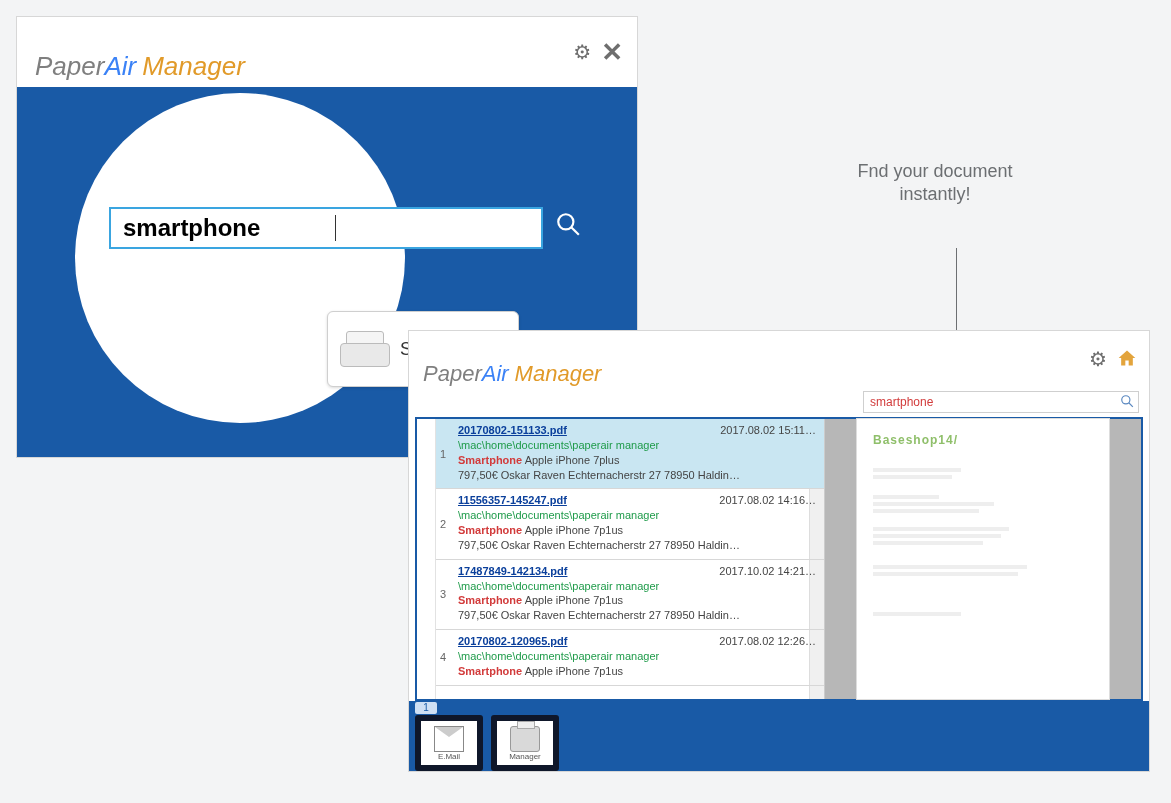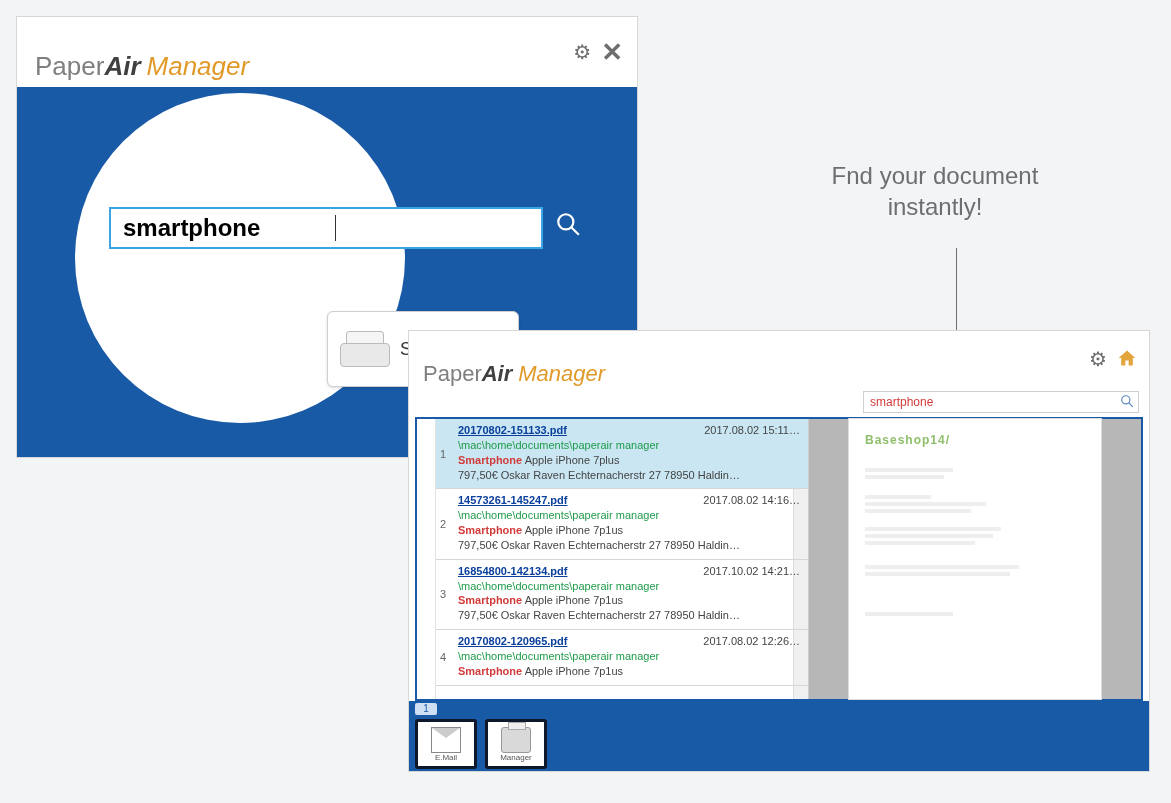--- a/index.html
+++ b/index.html
@@ -3,42 +3,42 @@
 <meta charset="utf-8">
 <style>
   html,body{margin:0;padding:0;background:#f3f4f5;font-family:"Segoe UI",Arial,sans-serif;}
   .canvas{position:relative;width:1171px;height:803px;background:#f3f4f5;overflow:hidden;}
 
   
   .winA{position:absolute;left:16px;top:16px;width:620px;height:440px;background:#fff;border:1px solid #d7d7d7;}
   .winA-titlebar{height:70px;display:flex;align-items:center;justify-content:space-between;padding:0 14px 0 18px;}
   .winA-body{background:#195aa6;height:370px;position:relative;}
   .brand{display:flex;align-items:baseline;gap:0;font-weight:400;}
-  .brand .p{color:#7f7f7f;font-size:26px;margin-top:29px;}
-  .brand .a{color:#404040;font-size:26px;font-style:italic;font-weight:700;}
+  .brand .p{color:#7f7f7f;font-size:26px;font-style:italic;margin-top:29px;}
+  .brand .a{color:#3b82f6;font-size:26px;font-style:italic;font-weight:400;}
   .brand .m{color:#e19a29;font-size:26px;font-style:italic;margin-left:6px;margin-top:24px;}
   .winA-ctrls{display:flex;align-items:center;gap:10px;}
   .gear, .close, .home{color:#6e6e6e;cursor:pointer;font-size:20px;line-height:1;}
   .close{font-size:26px;font-weight:700;}
 
   .lens{position:absolute;left:58px;top:6px;width:330px;height:330px;border-radius:50%;background:#fff;}
   .lens-search{position:absolute;left:92px;top:120px;width:430px;height:38px;background:#fff;border:2px solid #3aa5e0;display:flex;align-items:center;}
   .lens-search input{border:none;outline:none;font-size:24px;font-weight:600;padding:0 12px;width:200px;background:transparent;}
   .lens-search .caret{width:1px;height:26px;background:#333;}
   .lens-search .bar-tail{flex:1;height:20px;background:#fff;margin-right:4px;}
   .mag{position:absolute;left:538px;top:124px;color:#fff;font-size:28px;}
 
   .scan-btn{position:absolute;left:310px;top:224px;width:170px;height:66px;background:#fff;border:1px solid #cfcfcf;border-radius:6px;display:flex;align-items:center;padding:4px 10px;gap:10px;box-shadow:0 1px 3px rgba(0,0,0,.15);}
   .scanner-glyph{width:52px;height:44px;position:relative;}
   .scanner-glyph .body{position:absolute;left:2px;top:16px;width:48px;height:22px;background:#e9e9e9;border:1px solid #bbb;border-radius:4px;}
   .scanner-glyph .lid{position:absolute;left:8px;top:4px;width:36px;height:14px;background:#f5f5f5;border:1px solid #bbb;border-radius:3px 3px 0 0;}
   .scan-label{font-size:18px;color:#333;}
 
   
-  .callout{position:absolute;left:790px;top:160px;width:290px;text-align:center;color:#6c6f72;font-size:24px;line-height:1.3;}
+  .callout{position:absolute;left:790px;top:160px;width:290px;text-align:center;color:#6c6f72;font-size:18px;line-height:1.3;}
   .callout-line{position:absolute;left:956px;top:248px;width:1px;height:260px;background:#6c6f72;}
   .callout-dot{position:absolute;left:951px;top:503px;width:10px;height:10px;border-radius:50%;background:#6c6f72;}
 
   
   .winB{position:absolute;left:408px;top:330px;width:740px;height:440px;background:#fff;border:1px solid #d7d7d7;}
   .winB-titlebar{height:56px;display:flex;align-items:center;justify-content:space-between;padding:0 12px 0 14px;}
   .winB-ctrls{display:flex;align-items:center;gap:10px;}
   .home{color:#e3a43c;}
   .brand.small .p,.brand.small .a,.brand.small .m{font-size:22px;}
 
@@ -51,30 +51,30 @@
   .results{flex:1;overflow:hidden;position:relative;}
   .data-count{position:absolute;right:6px;top:-1px;font-size:11px;font-weight:700;color:#222;padding:2px 4px;}
   .result-row{border-bottom:1px solid #d7d7d7;padding:4px 6px 6px 22px;position:relative;font-size:11px;line-height:1.35;}
   .result-row.sel{background:#c9e6f2;}
   .rownum{position:absolute;left:4px;top:50%;transform:translateY(-50%);color:#666;font-size:11px;}
   .result-row .fname{color:#0a3f9b;font-weight:700;text-decoration:underline;}
   .result-row .ts{position:absolute;right:8px;top:4px;color:#444;}
   .result-row .path{color:#1f9b4a;}
   .result-row .hit{color:#d23b3b;font-weight:600;}
   .result-row .rest{color:#444;}
-  .preview{width:316px;background:#b7b7b7;border-left:1px solid #ccc;display:flex;align-items:center;justify-content:center;padding:8px;}
+  .preview{width:316px;background:#b7b7b7;border-left:1px solid #ccc;display:flex;align-items:center;justify-content:center;}
   .doc{width:220px;height:252px;background:#fff;box-shadow:0 0 0 1px #ddd;position:relative;padding:14px 16px;font-size:6px;color:#555;}
   .doc .head{color:#8fbf6a;font-weight:700;font-size:12px;letter-spacing:1px;}
   .doc .block{background:#eee;height:4px;margin:3px 0;}
 
   .winB-footer{position:absolute;left:0;right:0;bottom:0;height:70px;display:flex;flex-direction:column;}
   .pager{background:#195aa6;height:16px;display:flex;align-items:center;padding-left:6px;}
   .pager .pg{width:22px;height:12px;background:#cfe0f4;color:#195aa6;font-size:10px;text-align:center;line-height:12px;border-radius:2px;}
   .foot-btns{flex:1;background:#195aa6;display:flex;align-items:center;padding-left:6px;gap:8px;}
-  .foot-btn{width:56px;height:44px;background:#fff;border:3px solid #0f172a;border-radius:3px;display:flex;flex-direction:column;align-items:center;justify-content:center;font-size:8px;color:#555;}
+  .foot-btn{width:56px;height:44px;background:#fff;border:6px solid #0f172a;border-radius:3px;display:flex;flex-direction:column;align-items:center;justify-content:center;font-size:8px;color:#555;}
   .foot-btn svg,.foot-btn .ficon{height:24px;}
   .envelope{width:28px;height:18px;border:1px solid #888;position:relative;}
   .envelope:before{content:"";position:absolute;left:0;top:0;border-left:14px solid transparent;border-right:14px solid transparent;border-top:10px solid #ccc;}
   .printer{width:28px;height:18px;background:#d9d9d9;border:1px solid #999;border-radius:3px;position:relative;}
   .printer:before{content:"";position:absolute;left:6px;top:-6px;width:16px;height:6px;background:#eee;border:1px solid #aaa;}
 
   .scrollbar{position:absolute;right:0;top:0;bottom:0;width:14px;background:#f0f0f0;border-left:1px solid #ddd;}
 </style>
 </head>
 <body>
@@ -149,22 +149,22 @@
     </span>
   </div>
 
   <div class="winB-main">
     <div class="left-gutter"></div>
     <div class="results" id="results-list">
       <span class="data-count">4 Data</span>
 
       <div class="scrollbar"></div>
     <div class="result-row sel"><span class="rownum">1</span><span class="fname">20170802-151133.pdf</span><span class="ts">2017.08.02 15:11…</span><br><span class="path">\mac\home\documents\paperair manager</span><br><span class="hit">Smartphone</span><span class="rest"> Apple iPhone 7plus</span><br><span class="rest">797,50€ Oskar Raven Echternacherstr 27 78950 Haldin…</span></div>
-          <div class="result-row"><span class="rownum">2</span><span class="fname">14573261-145247.pdf</span><span class="ts">2017.08.02 14:16…</span><br><span class="path">\mac\home\documents\paperair manager</span><br><span class="hit">Smartphone</span><span class="rest"> Apple iPhone 7p1us</span><br><span class="rest">797,50€ Oskar Raven Echternacherstr 27 78950 Haldin…</span></div>
-          <div class="result-row"><span class="rownum">3</span><span class="fname">16854800-142134.pdf</span><span class="ts">2017.10.02 14:21…</span><br><span class="path">\mac\home\documents\paperair manager</span><br><span class="hit">Smartphone</span><span class="rest"> Apple iPhone 7p1us</span><br><span class="rest">797,50€ Oskar Raven Echternacherstr 27 78950 Haldin…</span></div>
+          <div class="result-row"><span class="rownum">2</span><span class="fname">11556357-145247.pdf</span><span class="ts">2017.08.02 14:16…</span><br><span class="path">\mac\home\documents\paperair manager</span><br><span class="hit">Smartphone</span><span class="rest"> Apple iPhone 7p1us</span><br><span class="rest">797,50€ Oskar Raven Echternacherstr 27 78950 Haldin…</span></div>
+          <div class="result-row"><span class="rownum">3</span><span class="fname">17487849-142134.pdf</span><span class="ts">2017.10.02 14:21…</span><br><span class="path">\mac\home\documents\paperair manager</span><br><span class="hit">Smartphone</span><span class="rest"> Apple iPhone 7p1us</span><br><span class="rest">797,50€ Oskar Raven Echternacherstr 27 78950 Haldin…</span></div>
           <div class="result-row"><span class="rownum">4</span><span class="fname">20170802-120965.pdf</span><span class="ts">2017.08.02 12:26…</span><br><span class="path">\mac\home\documents\paperair manager</span><br><span class="hit">Smartphone</span><span class="rest"> Apple iPhone 7p1us</span></div>
         </div>
     <div class="preview">
       <div class="doc">
         <div class="head">Baseshop14/</div>
         <div style="height:18px"></div>
         <div class="block" style="width:40%"></div>
         <div class="block" style="width:36%"></div>
         <div style="height:10px"></div>
         <div class="block" style="width:30%"></div>

